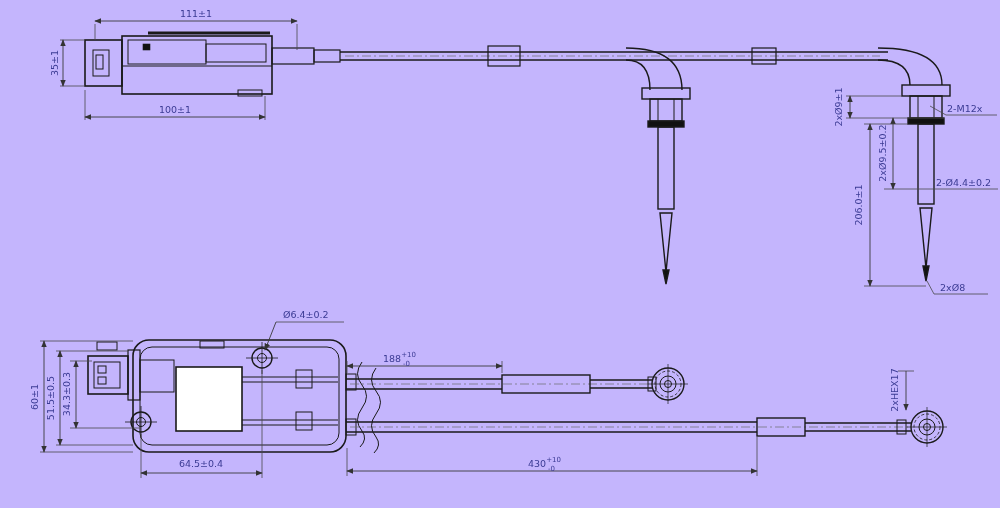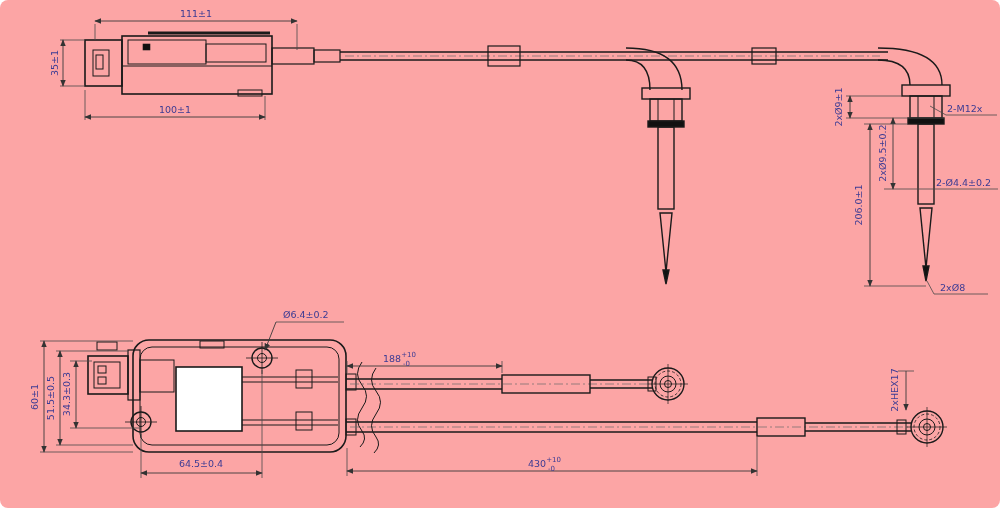--- a/index.html
+++ b/index.html
@@ -1,17 +1,17 @@
 <!DOCTYPE html>
 <html><head>
 <meta charset="utf-8">
 <style>
   html,body{margin:0;padding:0;background:#ffffff;}
-  .stage{position:relative;width:1000px;height:508px;background:#fca5a5;overflow:hidden;
-         font-family:"DejaVu Sans", sans-serif;border-radius:8px;}
+  .stage{position:relative;width:1000px;height:508px;background:#c4b5fd;overflow:hidden;
+         font-family:"DejaVu Sans", sans-serif;}
   svg text{font-family:"DejaVu Sans", sans-serif;}
   .part{stroke:#1a1a1a;fill:none;}
   .dimline{stroke:#3a3a3a;stroke-width:0.9;fill:none;}
   .extline{stroke:#4a4a4a;stroke-width:0.8;fill:none;}
   .dimtext{fill:#3b3b94;font-size:9.5px;}
   .dashc{stroke:#6a6a6a;stroke-width:0.7;stroke-dasharray:9 3 2 3;fill:none;}
 </style>
 </head>
 <body>
 

